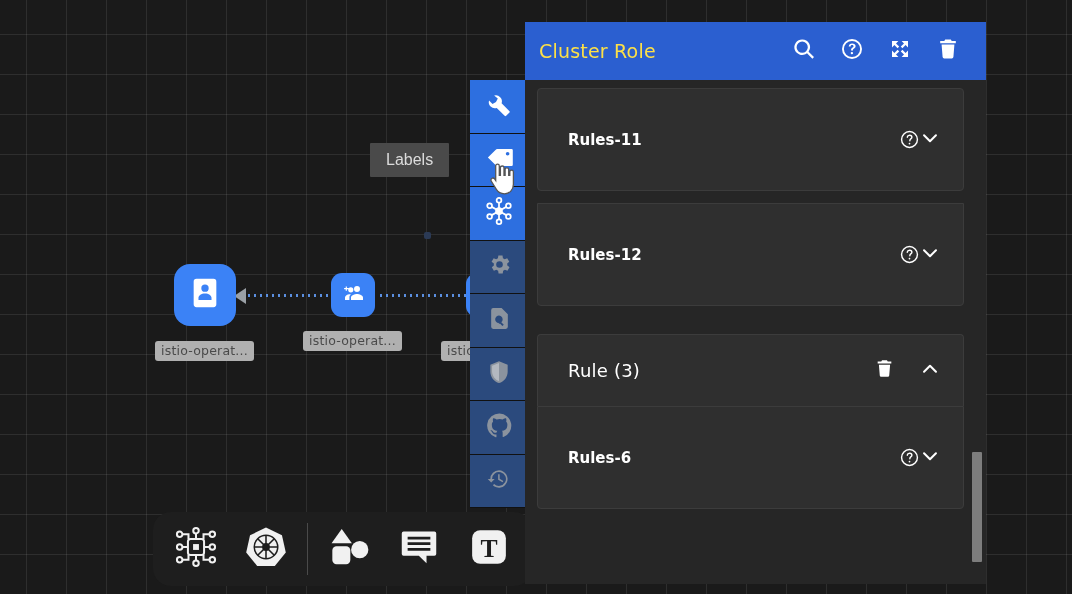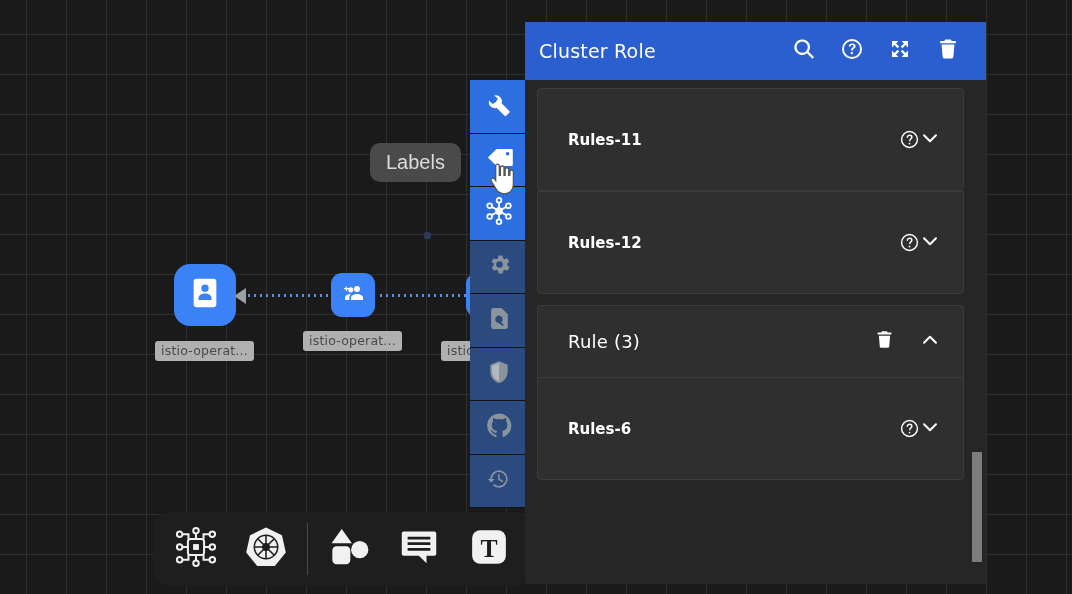--- a/index.html
+++ b/index.html
@@ -63,23 +63,23 @@
     width: 7px; height: 7px;
     background: #2b3a55;
     border-radius: 2px;
   }
 
   
   .tooltip {
     position: absolute;
     background: #4a4a4a;
     color: #dcdcdc;
-    font-size: 20px;
+    font-size: 16px;
     padding: 8px 16px;
-    border-radius: 10px;
+    border-radius: 1px;
     white-space: nowrap;
   }
 
   
   .rail {
     position: absolute;
     left: 470px; top: 80px;
     width: 58px;
     display: flex; flex-direction: column;
     z-index: 6;
@@ -134,21 +134,21 @@
     overflow: hidden;
   }
   .panel-header {
     height: 58px;
     background: #2b5fd0;
     display: flex; align-items: center;
     padding: 0 26px 0 14px;
     flex: 0 0 58px;
   }
   .panel-title {
-    color: #ffffff;
+    color: #fde047;
     font-size: 19px;
     letter-spacing: .2px;
     flex: 1;
     font-family: "DejaVu Sans", sans-serif;
   }
   .hdr-actions { display: flex; align-items: center; gap: 24px; }
   .hdr-btn { display: flex; align-items: center; justify-content: center; }
   .hdr-btn svg { fill: #fff; }
 
   .panel-body {
@@ -160,20 +160,21 @@
   .panel-scroll {
     position: absolute;
     inset: 0;
     padding: 8px 22px 0 12px;
   }
 
   .card {
     background: #2f2f2f;
     border: 1px solid #3c3c3c;
     border-radius: 4px;
+    margin-bottom: 12px;
   }
   .card.flush { margin-bottom: 0; border-bottom: none; border-radius: 4px 4px 0 0; }
   .card.attached { border-radius: 0 0 4px 4px; border-top: 1px solid #3c3c3c; }
 
   .row {
     display: flex; align-items: center;
     padding: 0 22px 0 30px;
   }
   .row.rules { height: 101px; }
   .row.rule { height: 71px; }
@@ -456,21 +457,21 @@
               <span class="chev">
                 <svg width="22" height="22" viewBox="0 0 24 24">
                     <path d="M5.5 9l6.5 6.5L18.5 9" stroke-linecap="round" stroke-linejoin="round"></path>
                   </svg>
               </span>
             </div>
           </div>
         </div>
 
 
-        <div class="card attached" style="margin-bottom:11px;">
+        <div class="card attached" style="margin-bottom:28px;">
           <div class="row rules">
             <div class="title-wrap">
               <span class="row-title bold">Rules-12</span>
               <span class="help-ico">
                 <svg width="19" height="19" viewBox="0 0 24 24">
                   <circle cx="12" cy="12" r="10" stroke-width="1.8"></circle>
                   <path d="M9.2 9.1c.2-1.5 1.4-2.4 2.9-2.4 1.7 0 2.9.9 2.9 2.3 0 1-.5 1.6-1.4 2.2-.8.6-1.1 1-1.1 1.8v.5" stroke-width="1.8" stroke-linecap="round"></path>
                   <circle cx="12" cy="17.1" r="1.1" fill="#fff" stroke="none"></circle>
                 </svg>
               </span>

